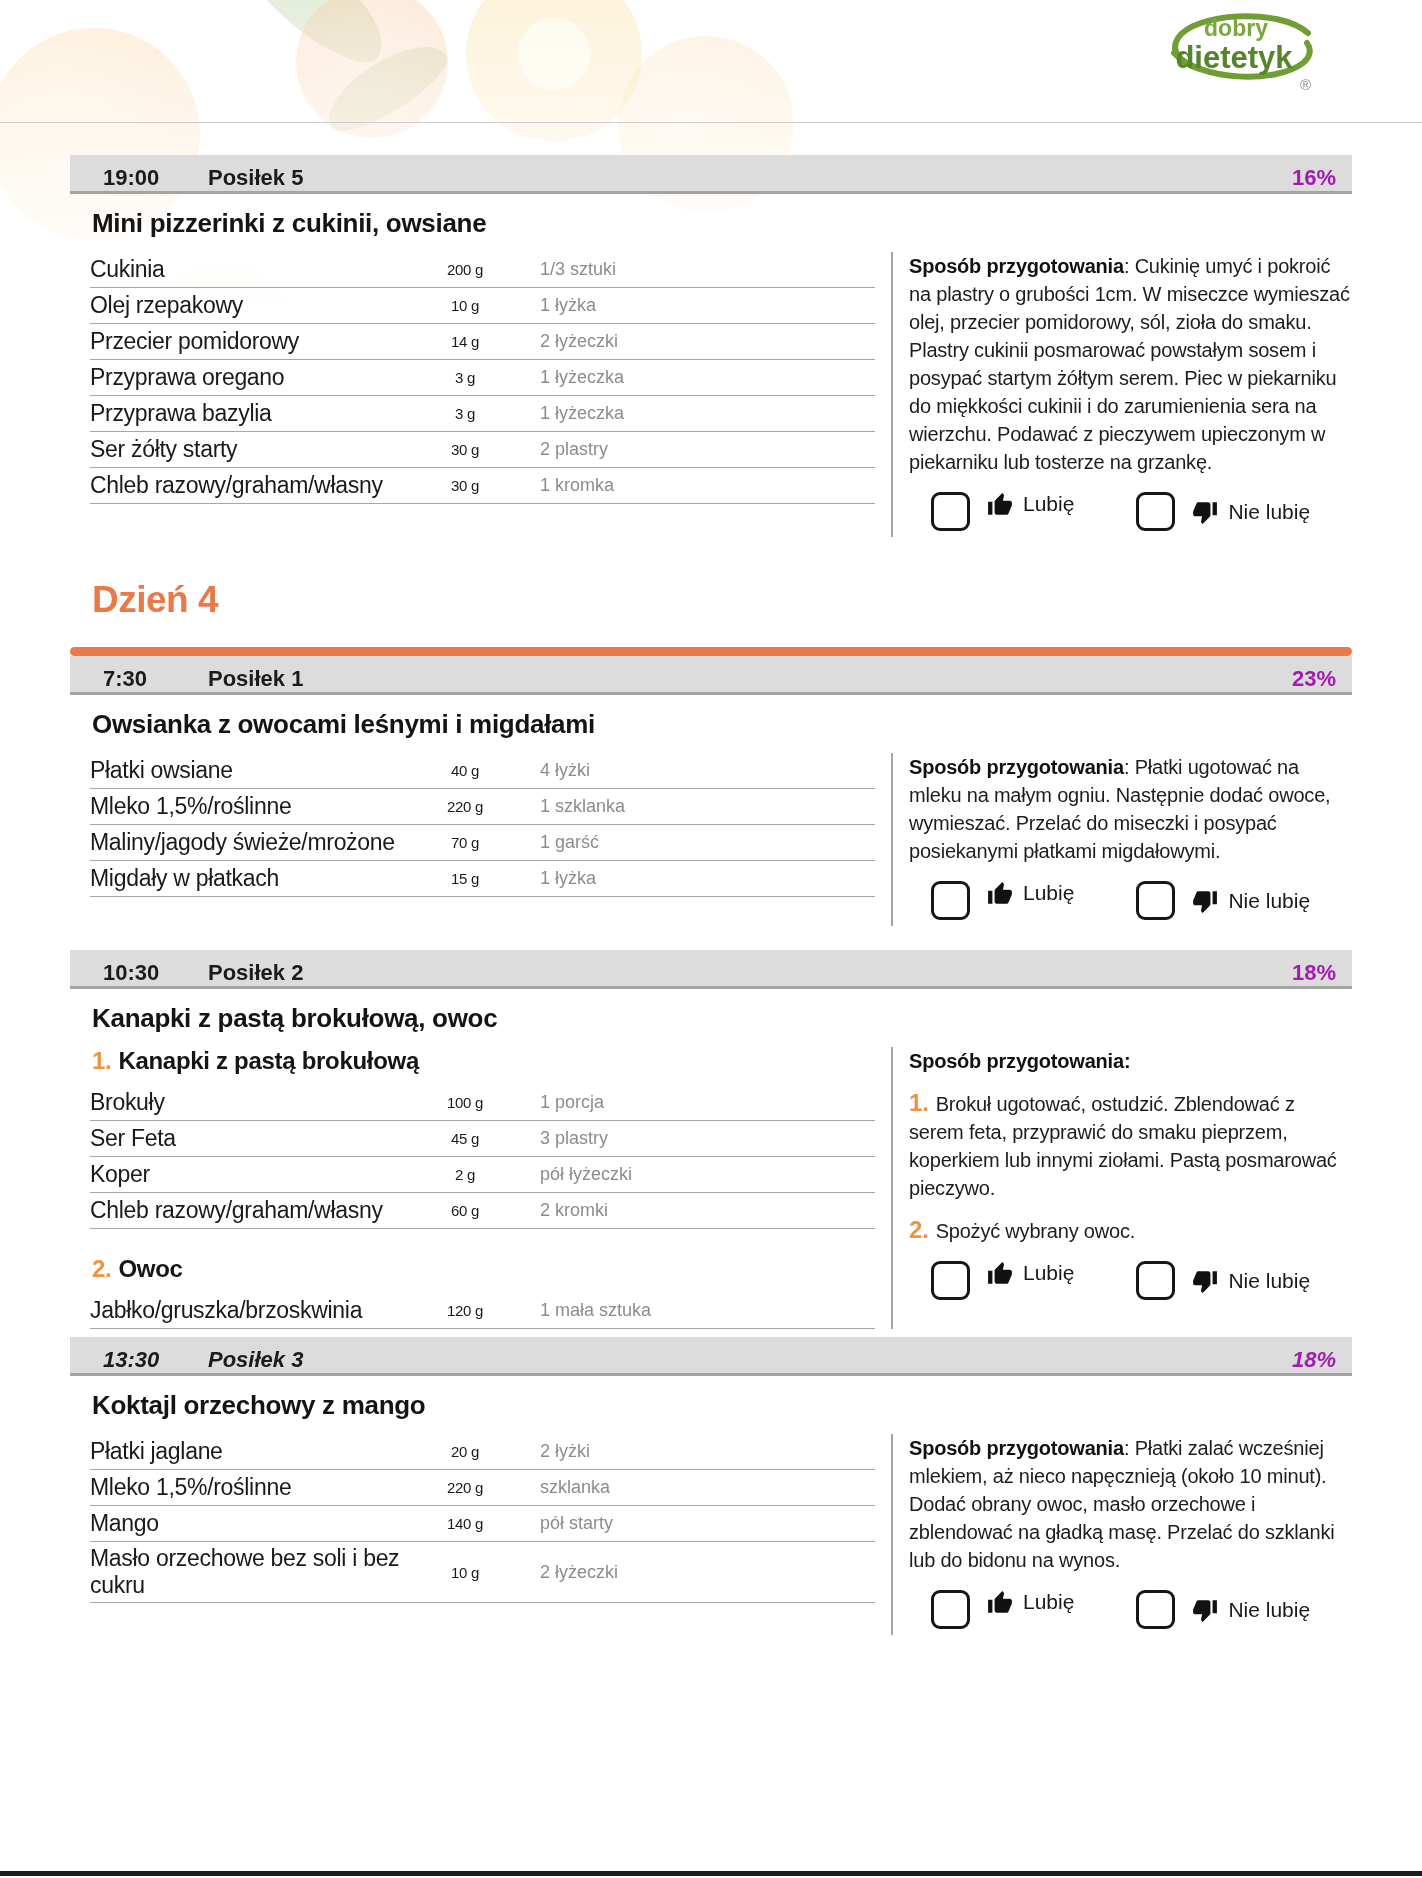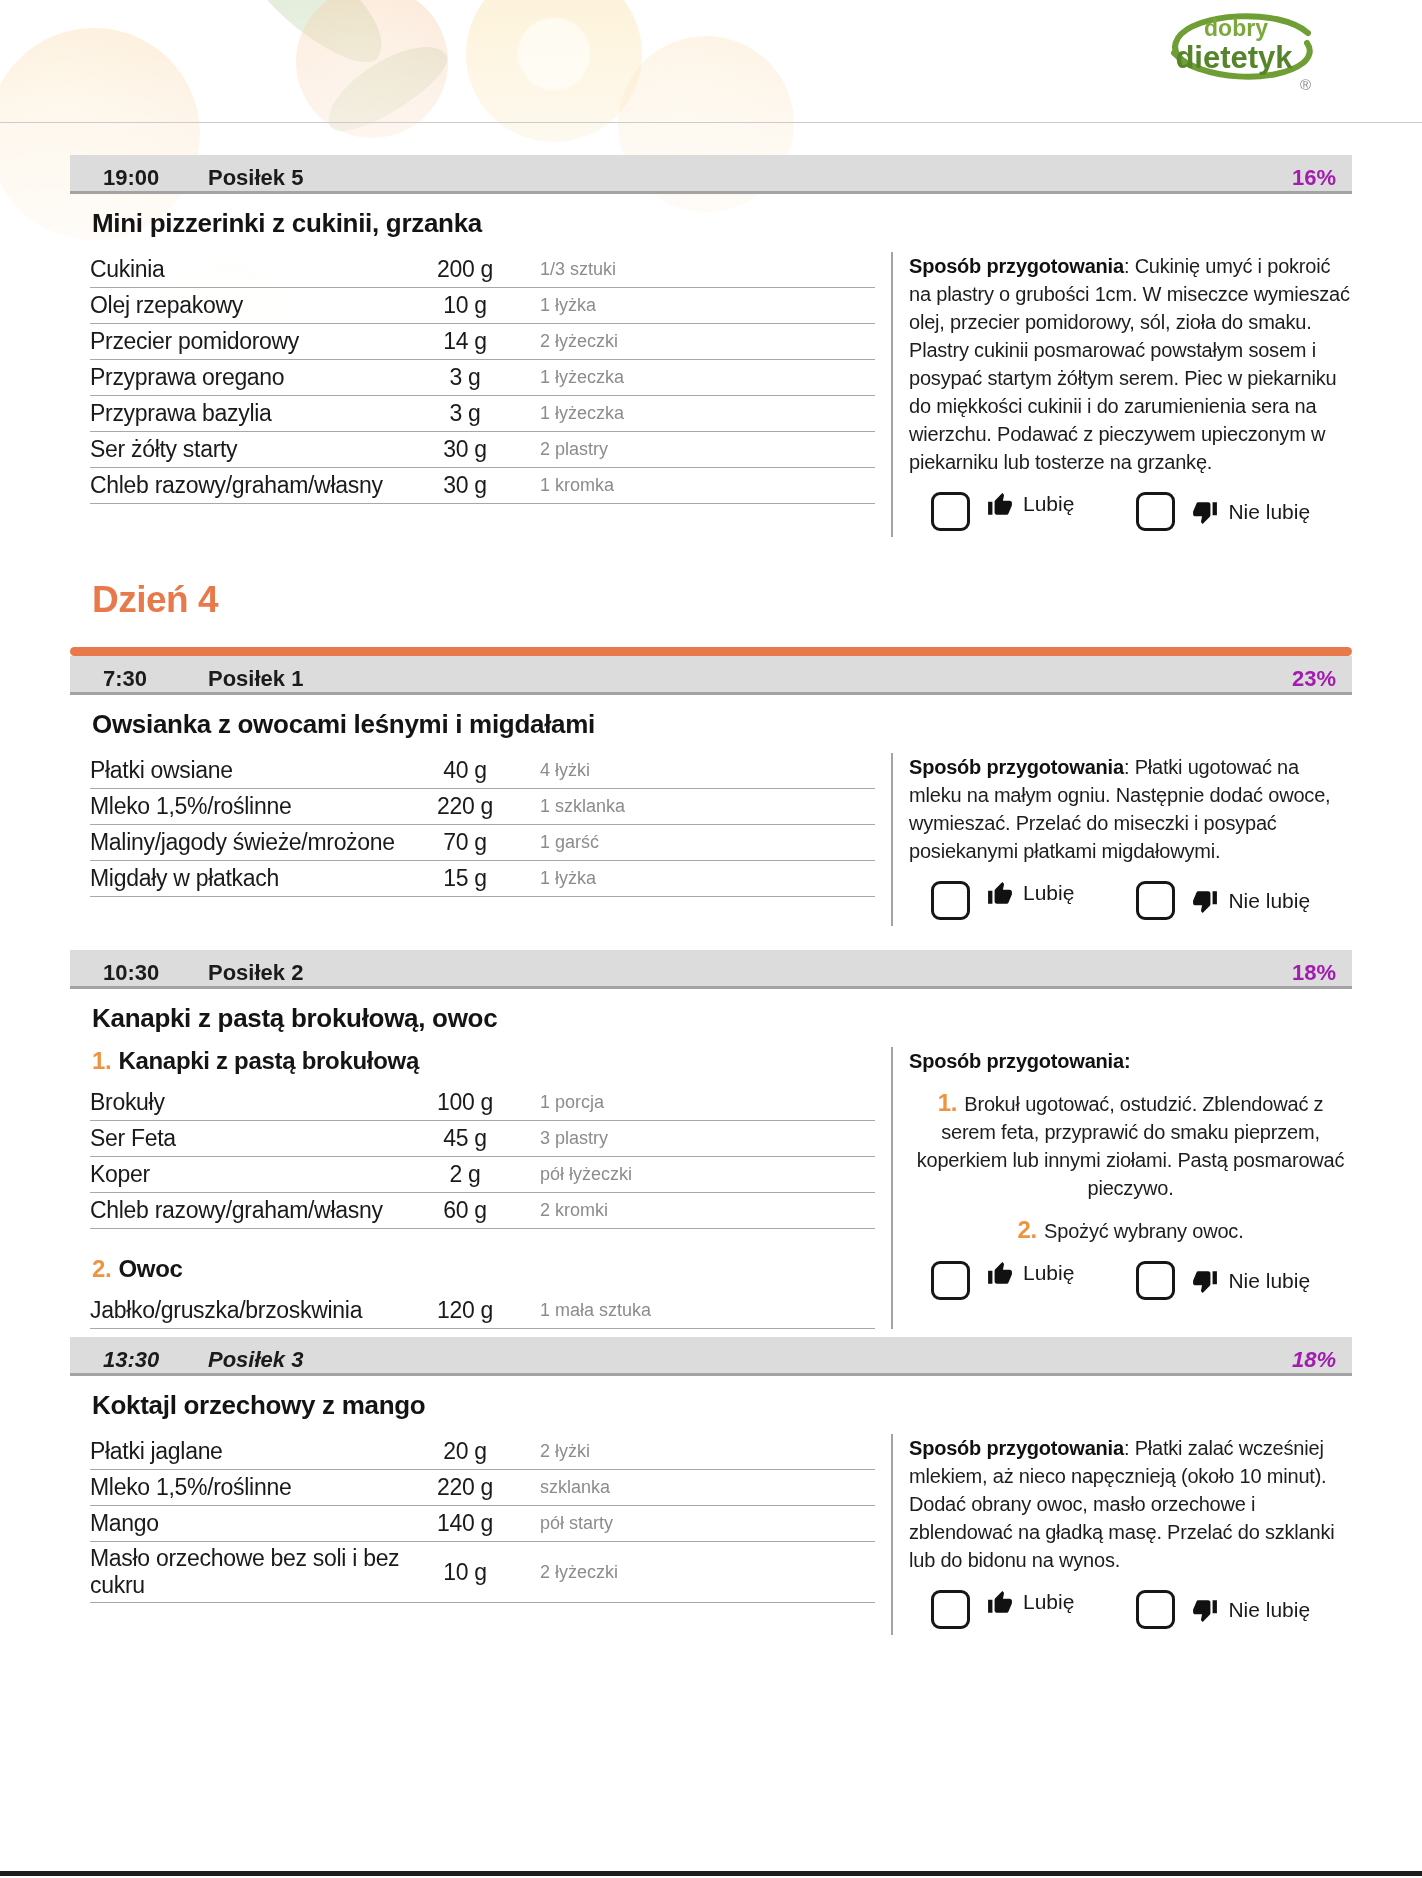--- a/index.html
+++ b/index.html
@@ -21,25 +21,25 @@
   .mealbar .time{margin-left:33px;width:105px;}
   .mealbar .pct{margin-left:auto;margin-right:16px;color:#a21caf;}
   .bar-top-space{margin-top:32px;}
   .meal-title{font-size:26px;font-weight:bold;color:#141414;margin:14px 0 13px 22px;letter-spacing:-.3px;}
   .meal-body{display:flex;align-items:stretch;}
   .col-left{width:805px;flex:none;}
   .col-right{flex:1;border-left:2px solid #a3a3a3;margin-left:16px;padding-left:16px;}
   .itable{margin-left:20px;}
   .irow{display:flex;align-items:center;min-height:35px;border-bottom:1px solid #a8a8a8;}
   .iname{width:320px;font-size:23px;line-height:27px;padding:3px 0;letter-spacing:-.3px;}
-  .iamt{width:110px;text-align:center;font-size:23px;letter-spacing:-.3px;}
+  .iamt{width:110px;text-align:center;font-size:15px;letter-spacing:-.3px;}
   .imeas{flex:1;padding-left:20px;font-size:18px;color:#8c8c8c;}
   .prep{font-size:20px;line-height:28px;color:#1d1d1d;margin:0;letter-spacing:-.2px;}
   .prep b{color:#111;}
-  .step{font-size:20px;line-height:28px;color:#1d1d1d;margin:14px 0 0 0;letter-spacing:-.2px;text-align:center;}
+  .step{font-size:20px;line-height:28px;color:#1d1d1d;margin:14px 0 0 0;letter-spacing:-.2px;}
   .stepnum{color:#ee9440;font-weight:bold;font-size:24px;margin-right:7px;}
   .sec-head{font-size:24px;font-weight:bold;color:#151515;margin:0 0 10px 22px;letter-spacing:-.3px;}
   .sec-head.gap-top{margin-top:26px;}
   .like-row{display:flex;align-items:flex-start;margin:16px 0 6px 22px;}
   .cbx{width:33px;height:33px;border:3px solid #161616;border-radius:9px;background:#fff;flex:none;}
   .thumb{margin-left:17px;display:flex;align-items:center;}
   .like-label{font-size:21px;color:#1a1a1a;margin-left:10px;}
   .dislike-group{display:flex;align-items:center;margin-left:62px;}
   .day-title{font-size:37px;font-weight:bold;color:#e8794a;margin:42px 0 0 22px;letter-spacing:-.5px;}
   .day-bar{height:9px;background:#e8794a;border-radius:5px;margin-top:26px;}
@@ -77,21 +77,21 @@
   </div>
 
   <div class="content">
 
     <div>
       <div class="mealbar bar-top-space">
         <span class="time">19:00</span>
         <span>Posiłek 5</span>
         <span class="pct">16%</span>
       </div>
-      <div class="meal-title">Mini pizzerinki z cukinii, grzanka</div>
+      <div class="meal-title">Mini pizzerinki z cukinii, owsiane</div>
       <div class="meal-body">
         <div class="col-left">
           <div class="itable">
             <div class="irow">
               <span class="iname">Cukinia</span>
               <span class="iamt">200 g</span>
               <span class="imeas">1/3 sztuki</span>
             </div>
             <div class="irow">
               <span class="iname">Olej rzepakowy</span>

